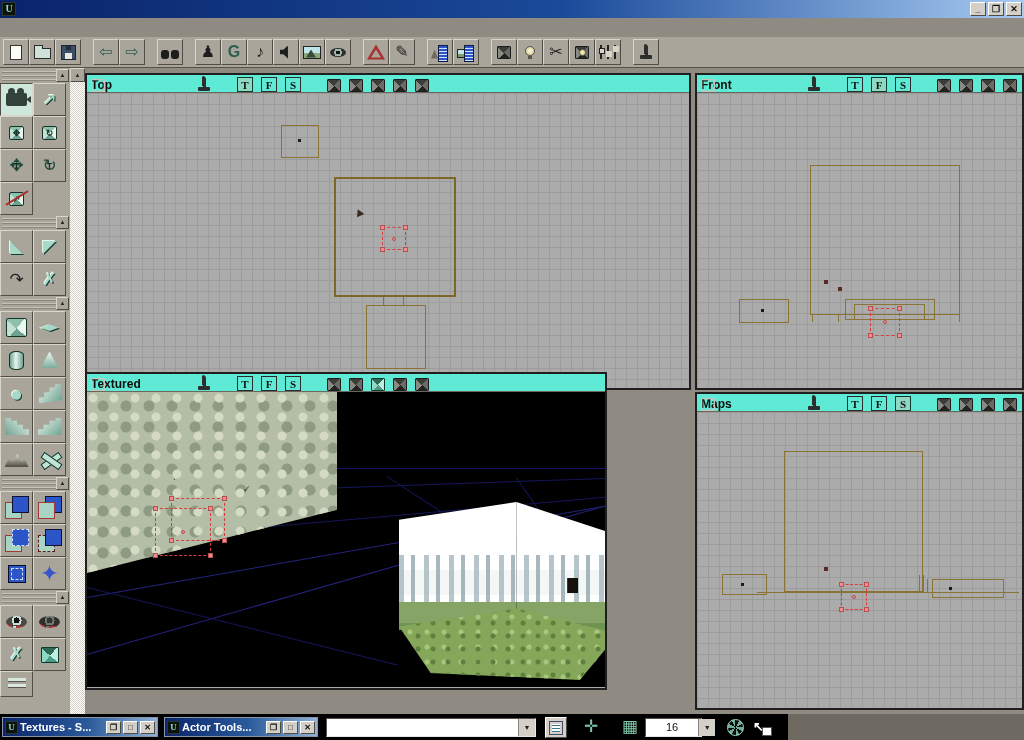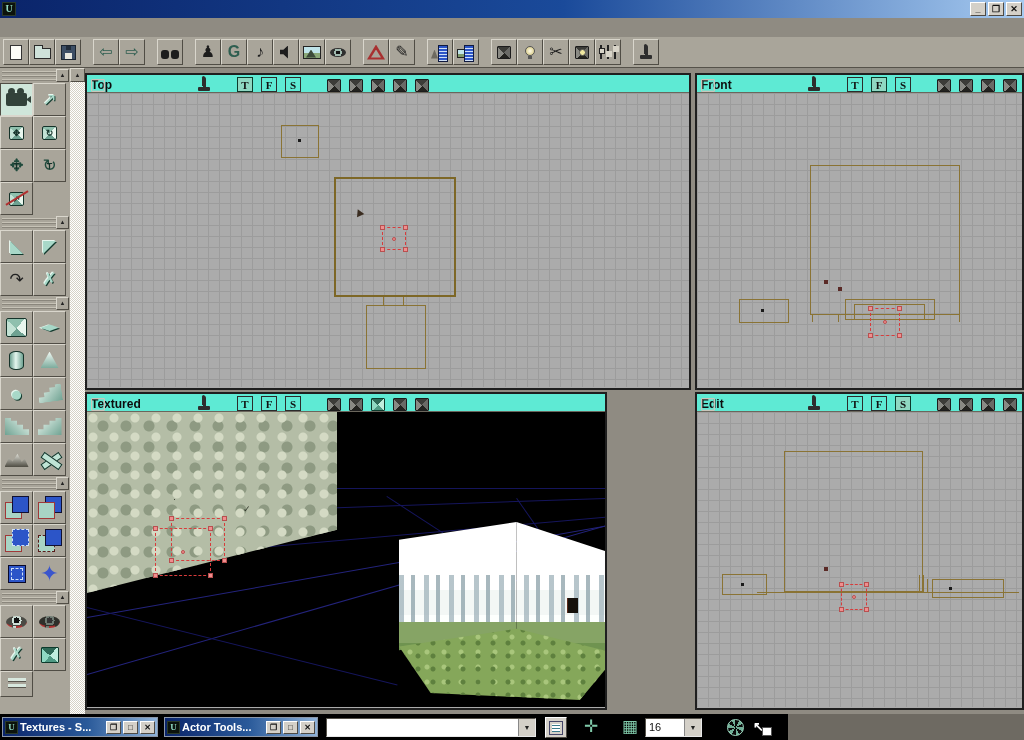--- a/index.html
+++ b/index.html
@@ -112,21 +112,21 @@
 .lines3{width:18px;height:12px;background:repeating-linear-gradient(#d8e8de 0 3px,#5a564e 3px 4px,transparent 4px 6px)}
 .tscroll{position:absolute;left:70px;top:68px;width:15px;height:646px;
   background:conic-gradient(#fff 25%,#d6d2c6 0 50%,#fff 0 75%,#d6d2c6 0) 0 0/2px 2px}
 .tscroll .up{position:absolute;left:0;top:0;width:15px;height:14px;background:#a9a59a;border:1px solid;
   border-color:#d9d6cc #504d45 #504d45 #d9d6cc;font:6px/12px "Liberation Sans",sans-serif;text-align:center;color:#222}
 
 
 .viewport{position:absolute;border:2px solid #1f1f1f;background:#ababab}
 .vp-top{left:85px;top:73px;width:606px;height:317px}
 .vp-front{left:695px;top:73px;width:329px;height:317px}
-.vp-tex{left:85px;top:392px;width:522px;height:318px}
+.vp-tex{left:85px;top:372px;width:522px;height:318px}
 .vp-side{left:695px;top:392px;width:329px;height:318px}
 .vp-header{height:18px;background:#5eead4;border-bottom:1px solid #6a665c;display:flex;align-items:flex-end;
   padding:0 4px;gap:8px;overflow:hidden}
 .vp-label{font:bold 12px "Liberation Sans",sans-serif;color:#0d0d0d;width:98px;flex:none}
 .vmode{width:16px;height:15px;border:1px solid #2b2b2b;display:flex;align-items:center;justify-content:center;
   font:bold 11px "Liberation Serif",serif;color:#111;flex:none}
 .vmode.active{background:#8fd8c2;border-color:#0c3a2c}
 .cgap{width:10px;flex:none}
 .vp-body{position:relative;width:100%;height:calc(100% - 19px);overflow:hidden}
 .vp-body.ortho{background-color:#ababab;
@@ -174,21 +174,21 @@
 .statusbar{position:absolute;left:0;top:714px;width:1024px;height:26px;background:#000}
 .statusbar .grayend{position:absolute;left:788px;top:0;width:236px;height:26px;background:#6e6a62}
 .minwin{position:absolute;top:3px;height:20px;border:1px solid #8a96a8;
   background:linear-gradient(90deg,#0a246a,#2a5a9a 55%,#8fb2d8);display:flex;align-items:center;padding:0 2px;gap:2px}
 .minwin .ttl{font:bold 11px "Liberation Sans",sans-serif;color:#fff;white-space:nowrap;overflow:hidden;flex:1}
 .minwin .wbtn{width:15px;height:13px;font-size:8px;line-height:11px;flex:none}
 .mini-logo{width:13px;height:13px;background:#0c130c;border:1px solid #2a3a2a;color:#8fd8c2;
   font:bold 9px/11px "Liberation Serif",serif;text-align:center;flex:none}
 .combo{position:absolute;top:4px;height:19px;background:#fff;border:1px solid;border-color:#55524a #e8e8e8 #e8e8e8 #55524a;display:flex}
 .combo input{flex:1;border:none;outline:none;font:11px "Liberation Sans",sans-serif;padding:0 3px;background:#fff;min-width:0}
-.combo .val{flex:1;font:11px "Liberation Sans",sans-serif;padding:2px 3px;color:#111}
+.combo .val{flex:1;font:11px "Liberation Sans",sans-serif;padding:2px 20px;color:#111}
 .combo .drop{width:17px;background:#d4d0c8;border-left:1px solid #888;font:7px/17px "Liberation Sans",sans-serif;text-align:center;color:#222;flex:none}
 .sbtn{position:absolute;top:3px;width:22px;height:21px;background:#d4d0c8;border:1px solid;
   border-color:#fff #4e4a44 #4e4a44 #fff;display:flex;align-items:center;justify-content:center}
 .loglines{width:14px;height:14px;background:#fff;border:1px solid #446;padding:2px;
   background-image:repeating-linear-gradient(#3a7a8a 0 1px,transparent 1px 3px);background-clip:content-box}
 .sic{position:absolute;top:3px;font:17px "Liberation Sans",sans-serif;color:#7fc8a8;line-height:20px}
 .wheel{position:absolute;top:5px;width:17px;height:17px;border-radius:50%;border:1px solid #9fd8c0;
   background:repeating-conic-gradient(#0a0a0a 0 30deg,#6fae96 30deg 60deg)}
 .cursoric{position:absolute;top:4px;font:bold 13px "Liberation Sans",sans-serif;color:#fff;line-height:18px}
 .cursoric::after{content:"";position:absolute;left:9px;top:9px;width:8px;height:7px;background:#fff;border:1px solid #555}
@@ -561,21 +561,21 @@
             <span class="skyline"></span>
           </div>
         <div class="skyfloor"></div>
         <span class="skyactor"></span>
       </div>
     </div>
   </div>
 
   <div class="viewport vp-side">
     <div class="vp-header">
-      <span class="vp-label">Edit</span>
+      <span class="vp-label">Maps</span>
       <span class="joy"></span>
       <span class="cgap"></span>
       <span class="vmode">T</span>
       <span class="vmode">F</span>
       <span class="vmode active">S</span>
       <span class="cgap"></span>
       <span class="cubeic wire"></span>
       <span class="cubeic"></span>
       <span class="cubeic"></span>
       <span class="cubeic"></span>

